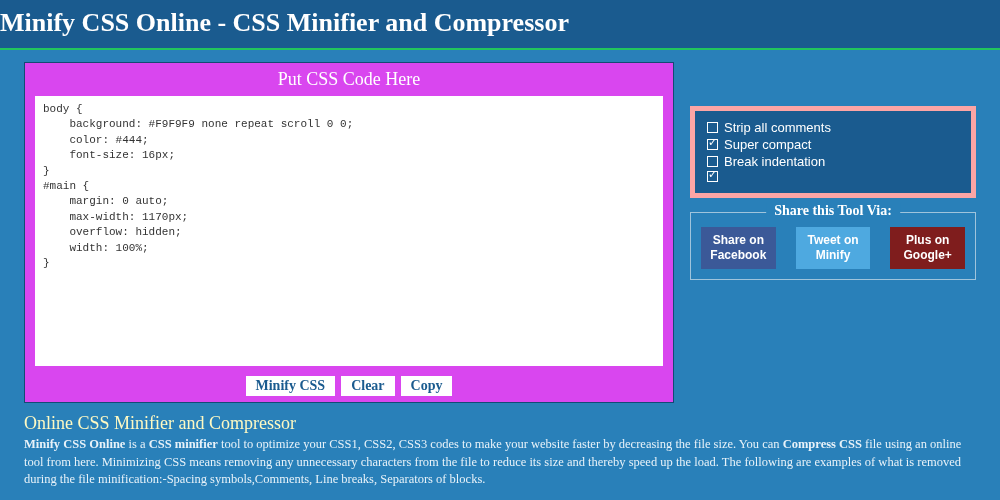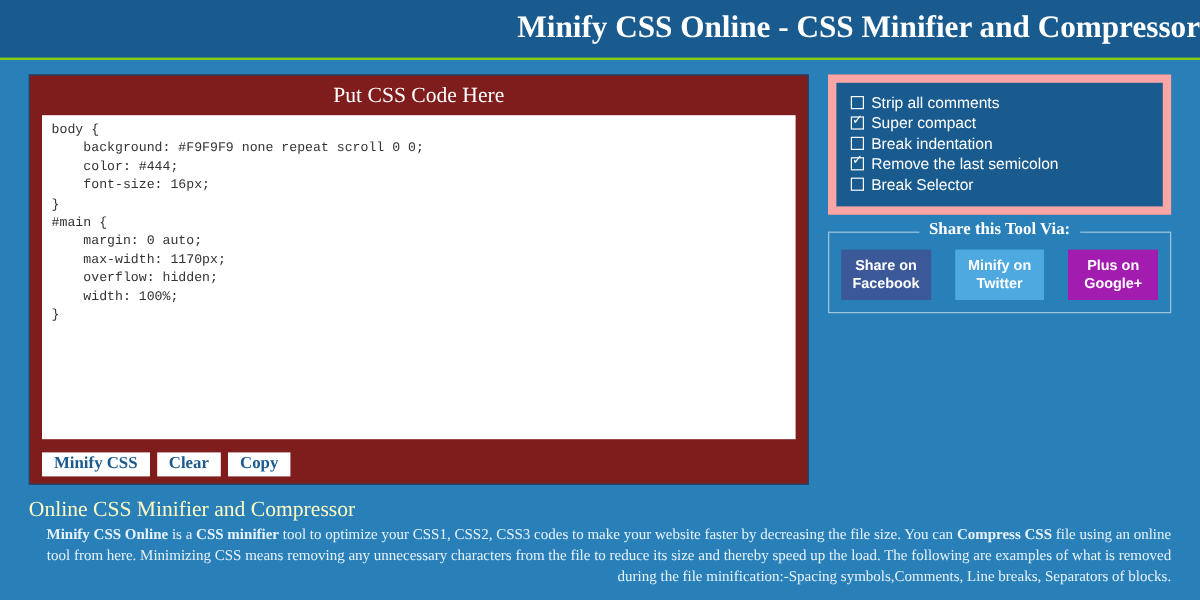--- a/index.html
+++ b/index.html
@@ -6,38 +6,38 @@
   body {
     font-family: Georgia, 'Times New Roman', serif;
     background: #2980b9;
     color: #fff;
     width: 1000px;
     height: 500px;
     overflow: hidden;
   }
   .header {
     background: #1a5b8f;
-    padding: 8px 0 10px 11px;
-    text-align: right;
-    border-bottom: 2px solid #84cc16;
+    padding: 8px 0 10px 0;
+    text-align: left;
+    border-bottom: 2px solid #22c55e;
   }
   .header h1 {
     font-family: Georgia, serif;
     font-weight: bold;
     font-size: 26px;
     color: #fff;
   }
   .main {
     display: flex;
     padding: 12px 24px 0 24px;
     gap: 16px;
   }
   .left {
     flex: 0 0 650px;
-    background: #7f1d1d;
+    background: #d946ef;
     border: 1px solid #144a75;
     padding: 4px 10px 6px 10px;
   }
   .panel-title {
     text-align: center;
     font-family: Georgia, serif;
     font-size: 18px;
     padding: 2px 0 6px 0;
     color: #fff;
   }
@@ -50,20 +50,21 @@
     font-size: 11px;
     line-height: 1.4;
     padding: 6px 8px;
     border: none;
     resize: none;
     outline: none;
     white-space: pre;
   }
   .actions {
     display: flex;
+    justify-content: center;
     gap: 6px;
     padding-top: 6px;
   }
   .btn {
     background: #fff;
     color: #1a5b8f;
     font-family: Georgia, serif;
     font-weight: bold;
     font-size: 14px;
     padding: 2px 10px;
@@ -71,24 +72,25 @@
     cursor: pointer;
   }
   .right {
     flex: 1;
     display: flex;
     flex-direction: column;
     gap: 10px;
   }
   .options {
     background: #1a5b8f;
-    border: 7px solid #fca5a5;
+    border: 5px solid #fca5a5;
     padding: 8px 12px 10px 12px;
     font-family: Arial, sans-serif;
     font-size: 13px;
+    margin-top: 44px;
   }
   .opt {
     display: flex;
     align-items: center;
     gap: 6px;
     padding: 1px 0;
   }
   .cb {
     width: 11px;
     height: 11px;
@@ -133,36 +135,35 @@
     text-align: center;
     font-family: Arial, sans-serif;
     font-size: 12px;
     line-height: 1.25;
     padding: 6px 4px;
     color: #fff;
     cursor: pointer;
   }
   .fb { background: #3b5998; }
   .tw { background: #4ea9e0; }
-  .gp { background: #a21caf; }
+  .gp { background: #7f1d1d; }
   .desc {
     padding: 10px 24px 0 24px;
     font-family: Georgia, serif;
   }
   .desc h2 {
     color: #fef9c3;
     font-size: 18px;
     font-weight: normal;
     margin-bottom: 2px;
   }
   .desc p {
     font-size: 12.5px;
     line-height: 1.4;
     color: #e8f2f9;
-    text-align: right;
   }
 </style>
 </head>
 <body>
 
 <div class="header">
   <h1>Minify CSS Online - CSS Minifier and Compressor</h1>
 </div>
 
 <div class="main">
@@ -196,33 +197,28 @@
       <div class="opt">
         <span class="cb checked"></span>
         <span>Super compact</span>
       </div>
       <div class="opt">
         <span class="cb"></span>
         <span>Break indentation</span>
       </div>
       <div class="opt">
         <span class="cb checked"></span>
-        <span>Remove the last semicolon</span>
-      </div>
-      <div class="opt">
-        <span class="cb"></span>
-        <span>Break Selector</span>
       </div>
     </div>
 
     <div class="share-box">
       <div class="share-title">Share this Tool Via:</div>
       <div class="share-btns">
         <div class="sbtn fb">Share on Facebook</div>
-        <div class="sbtn tw">Minify on Twitter</div>
+        <div class="sbtn tw">Tweet on Minify</div>
         <div class="sbtn gp">Plus on Google+</div>
       </div>
     </div>
   </div>
 
 </div>
 
 <div class="desc">
   <h2>Online CSS Minifier and Compressor</h2>
   <p>

